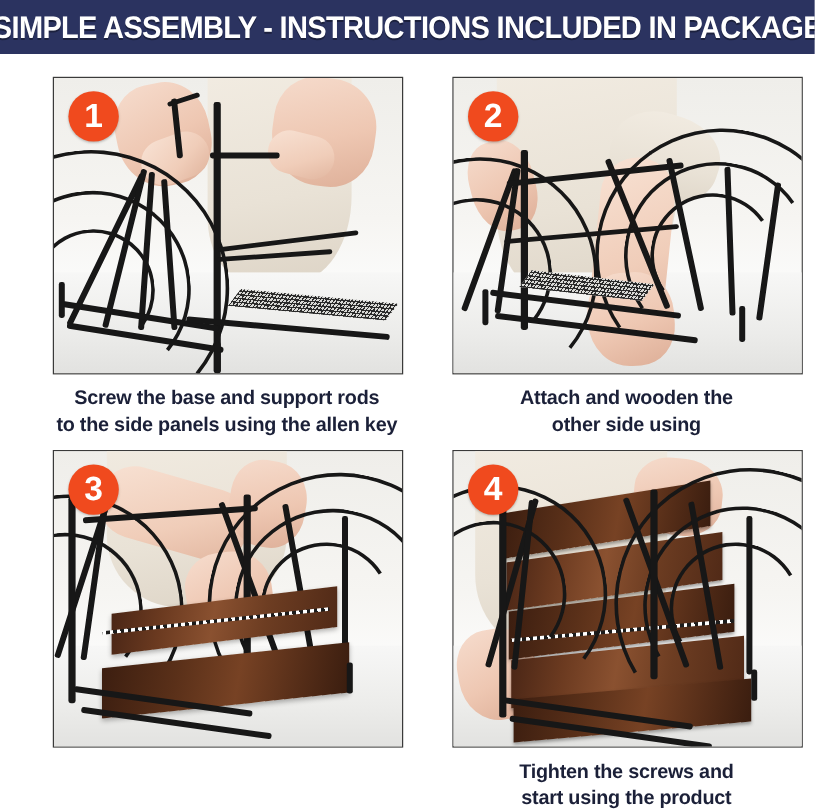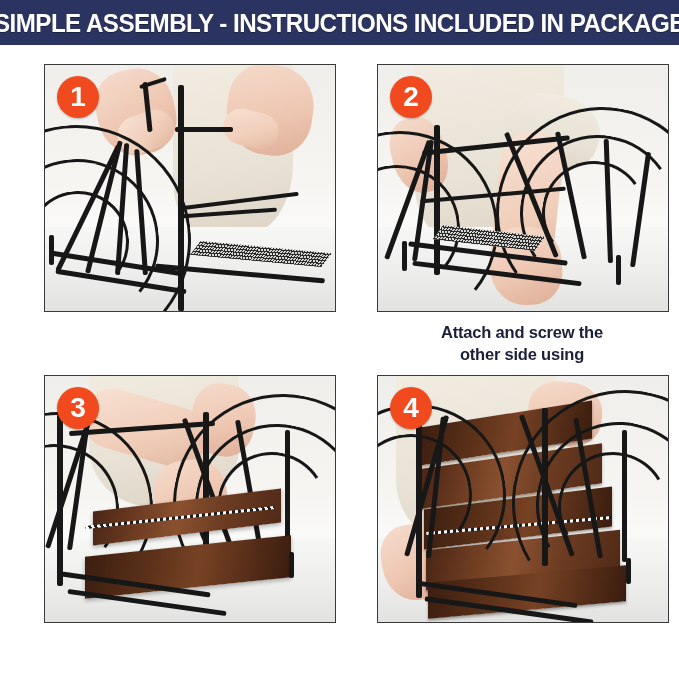--- a/index.html
+++ b/index.html
@@ -199,20 +199,24 @@
 
       <div class="wire" style="left:6px; top:196px; width:132px; height:5px; transform:rotate(9deg);"></div>
       <div class="wire" style="left:10px; top:214px; width:132px; height:5px; transform:rotate(9deg);"></div>
       <div class="wire" style="left:110px; top:206px; width:170px; height:5px; transform:rotate(5deg);"></div>
       <div class="mesh" style="left:146px; top:182px; width:140px; height:14px; transform:skewX(-34deg) rotate(5deg);"></div>
       <div class="wire" style="left:4px; top:170px; width:5px; height:30px;"></div>
       <div class="wire" style="left:134px; top:220px; width:5px; height:26px;"></div>
 
       <div class="badge">1</div>
     </div>
+    <div class="caption">
+      <span class="cline">Screw the base and support rods</span>
+      <span class="cline">to the side panels using the allen key</span>
+    </div>
   </div>
 
   <div class="step step-tr">
     <div class="photo">
       <div class="bg-wall"></div>
       <div class="bg-person" style="left:36px; top:-16px; width:150px; height:200px; border-radius:0 0 45% 35%;"></div>
       <div class="bg-person" style="left:130px; top:30px; width:92px; height:72px; border-radius:45%; transform:rotate(18deg);"></div>
       <div class="bg-table"></div>
 
       <div class="skin" style="left:14px; top:52px; width:54px; height:76px; transform:rotate(-14deg);"></div>
@@ -239,21 +243,21 @@
       <div class="wire" style="left:42px; top:128px; width:146px; height:4px; transform:rotate(-5deg);"></div>
       <div class="wire" style="left:30px; top:186px; width:160px; height:5px; transform:rotate(7deg);"></div>
       <div class="wire" style="left:34px; top:206px; width:170px; height:5px; transform:rotate(7deg);"></div>
       <div class="mesh" style="left:56px; top:166px; width:110px; height:14px; transform:skewX(-32deg) rotate(6deg);"></div>
       <div class="wire" style="left:24px; top:176px; width:5px; height:30px;"></div>
       <div class="wire" style="left:238px; top:190px; width:5px; height:30px;"></div>
 
       <div class="badge">2</div>
     </div>
     <div class="caption">
-      <span class="cline">Attach and screw the</span>
+      <span class="cline">Attach and wooden the</span>
       <span class="cline">other side using</span>
     </div>
   </div>
 
   <div class="step step-bl">
     <div class="photo">
       <div class="bg-wall"></div>
       <div class="bg-person" style="left:44px; top:-20px; width:150px; height:150px; border-radius:0 0 40% 40%;"></div>
       <div class="bg-table"></div>
 
@@ -319,16 +323,18 @@
       <div class="wire" style="left:48px; top:40px; width:5px; height:142px; transform:rotate(6deg); transform-origin:bottom;"></div>
       <div class="wire" style="left:38px; top:36px; width:6px; height:186px;"></div>
 
       <div class="wire" style="left:40px; top:216px; width:160px; height:5px; transform:rotate(8deg);"></div>
       <div class="wire" style="left:46px; top:232px; width:170px; height:5px; transform:rotate(8deg);"></div>
       <div class="wire" style="left:248px; top:182px; width:5px; height:26px;"></div>
 
       <div class="badge">4</div>
     </div>
     <div class="caption">
+      <span class="cline">Tighten the screws and</span>
+      <span class="cline">start using the product</span>
     </div>
   </div>
 
 </div>
 
 </body></html>

